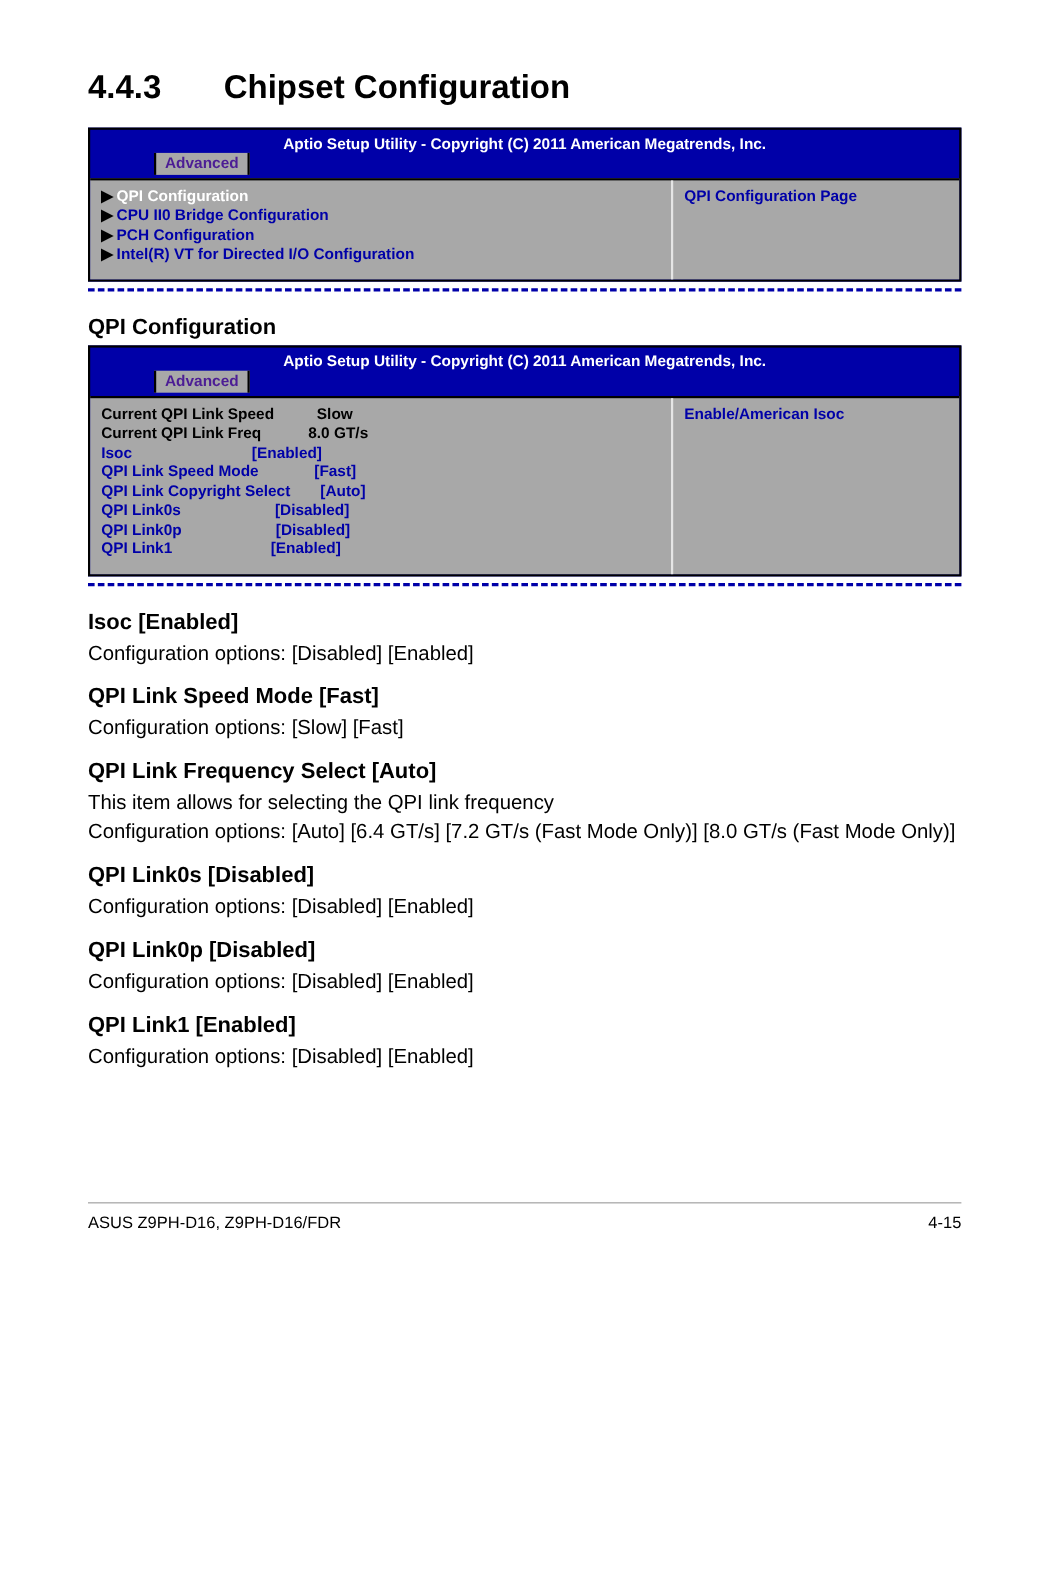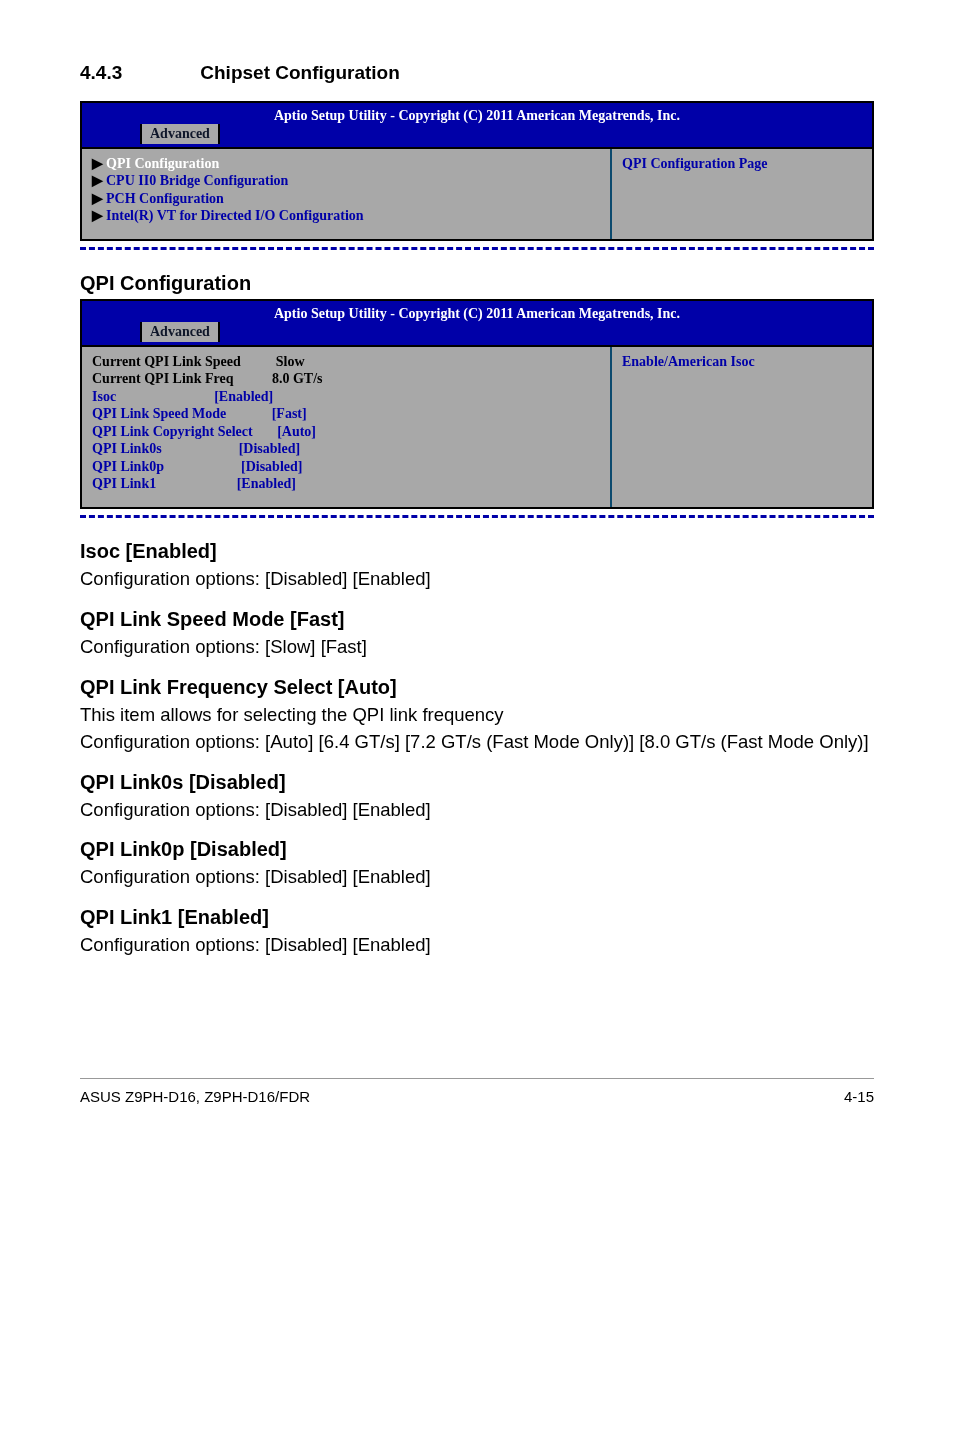--- a/index.html
+++ b/index.html
@@ -6,67 +6,67 @@
       font-family: Arial, Helvetica, sans-serif;
       margin: 0;
       padding: 60px 80px 30px 80px;
       font-size: 18.5px;
       line-height: 1.35;
       color: #000;
       width: 954px;
       box-sizing: border-box;
     }
     h2.section-title {
-      font-size: 19px;
+      font-size: 30px;
       font-weight: bold;
       margin: 0 0 15px 0;
     }
     h2.section-title .num {
       display: inline-block;
       width: 115px;
     }
     .bios-box {
       border: 2px solid #000;
       background: #0000a8;
-      font-family: Liberation Serif, serif;
+      font-family: Liberation Sans, sans-serif;
       font-size: 14px;
       font-weight: bold;
       line-height: 1.25;
       margin-bottom: 6px;
     }
     .bios-title {
       color: #fff;
       padding: 4px 8px 0 8px;
       text-align: center;
     }
     .bios-tabs {
       padding: 0 8px 3px 58px;
     }
     .tab {
       display: inline-block;
       background: #a8a8a8;
-      color: #0f172a;
+      color: #4c1d95;
       padding: 1px 8px;
       border-left: 2px solid #000;
       border-right: 2px solid #000;
     }
     .bios-body {
       background: #a8a8a8;
       display: flex;
       border-top: 2px solid #000;
     }
     .bios-left {
       flex: 1;
       padding: 6px 10px 14px 10px;
       color: #0000a8;
       border-radius: 17px;
     }
     .bios-right {
       width: 240px;
-      border-left: 2px solid #0c4a6e;
+      border-left: 2px solid #e5e5e5;
       padding: 6px 10px 14px 10px;
       color: #0000a8;
     }
     .bios-row {
       white-space: pre;
     }
     .arrow {
       color: #000;
       display: inline-block;
       width: 14px;

